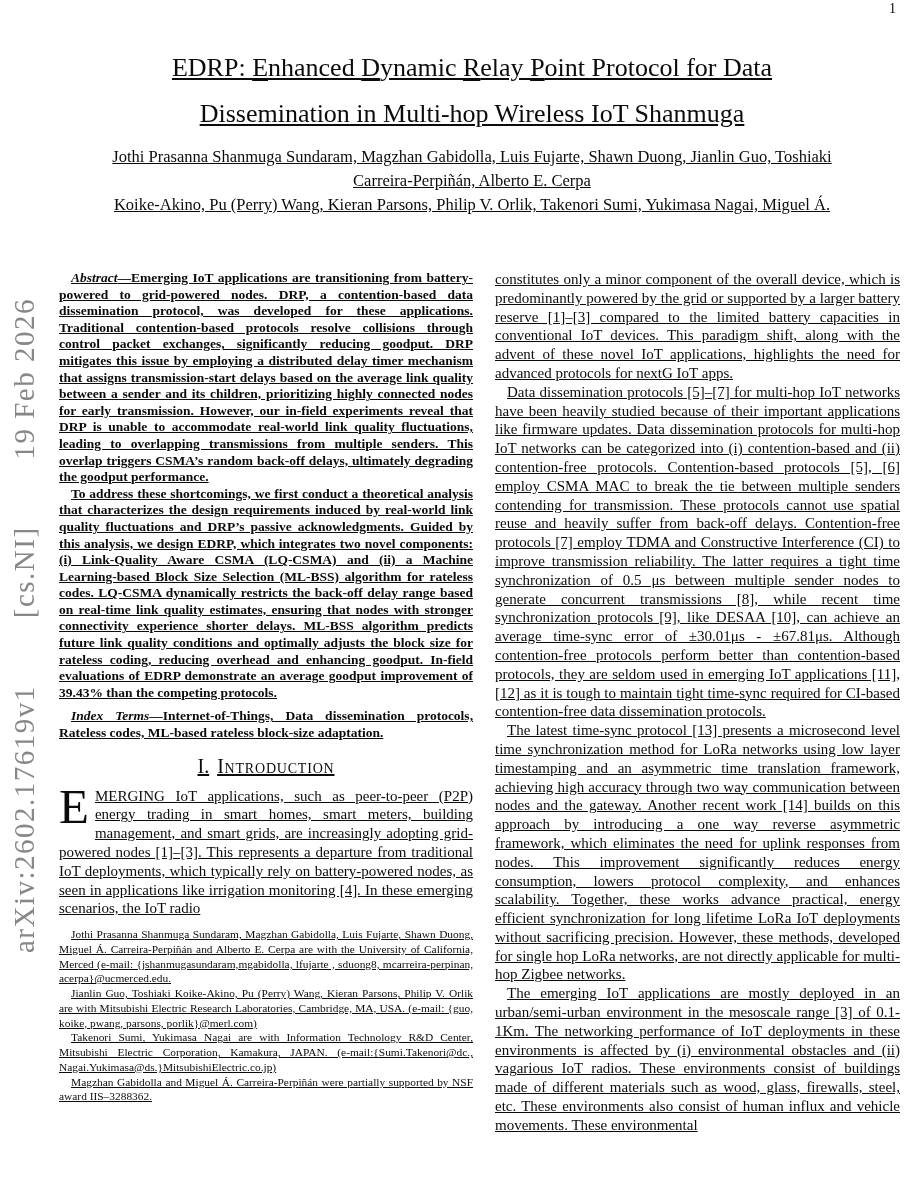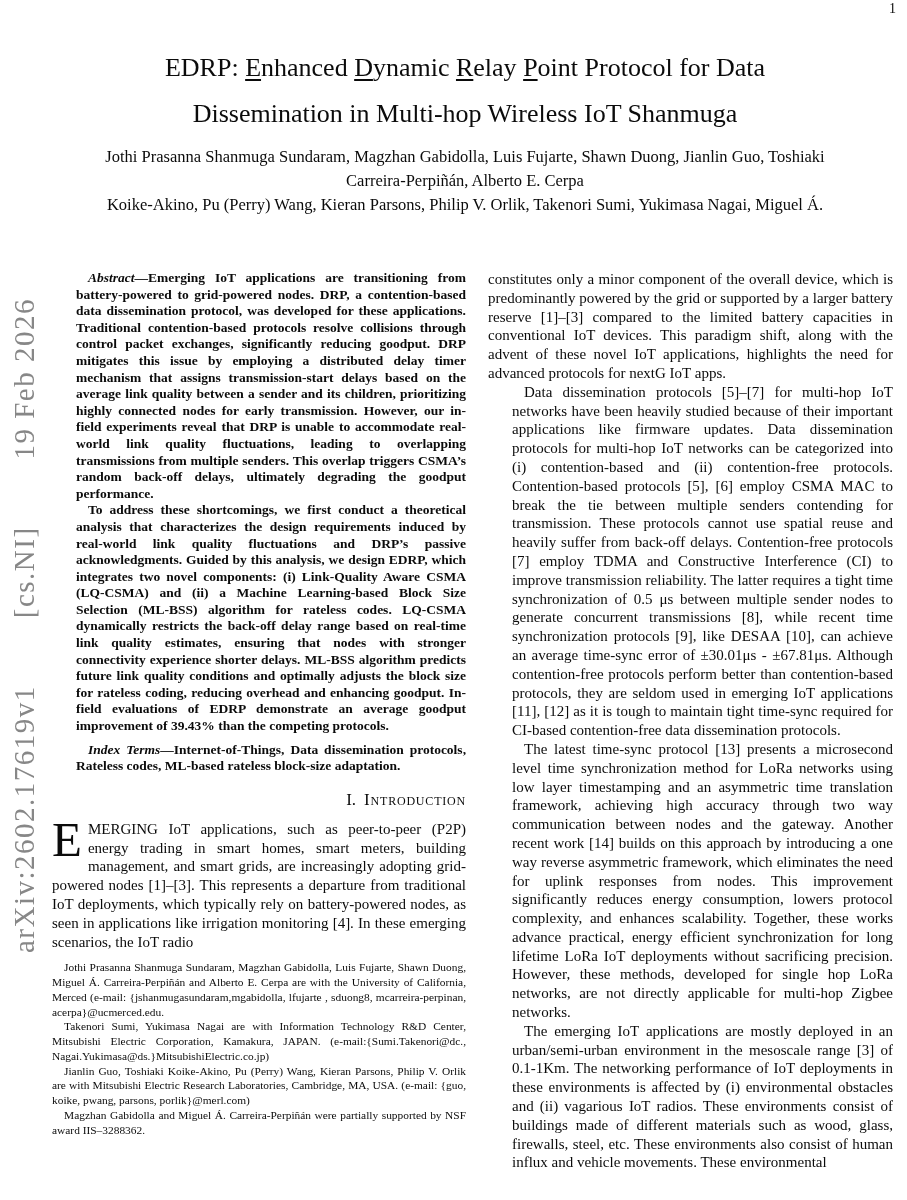--- a/index.html
+++ b/index.html
@@ -29,23 +29,24 @@
     display: flex;
     justify-content: space-between;
     align-items: baseline;
     font-size: 29px;
     letter-spacing: 1.5px;
     color: #878787;
     white-space: nowrap;
   }
   .content {
     position: absolute;
-    left: 52px;
+    left: 59px;
     top: 0;
     width: 841px;
+    text-decoration: underline;
   }
   .header { margin-left: -15px; }
   .title {
     margin: 45px 0 0 0;
     text-align: center;
     font-size: 26px;
     font-weight: normal;
     line-height: 46px;
   }
   .title .u {
@@ -72,27 +73,27 @@
     margin: 0;
     text-align: justify;
     hyphens: auto;
     -webkit-hyphens: auto;
   }
   .abstract, .index-terms {
     font-size: 13.5px;
     line-height: 16.6px;
     font-weight: bold;
   }
-  .indent { text-indent: 12px; margin-left: 24px; }
+  .indent { text-indent: 12px; }
   .lbl { font-style: italic; }
   .index-terms { margin-top: 7px; }
   .section-heading {
     margin: 14px 0 10px 0;
-    text-align: right;
-    font-size: 17px;
+    text-align: center;
+    font-size: 20px;
     font-weight: normal;
     line-height: 21px;
   }
   .section-heading .num { margin-right: 8px; }
   .sc { font-variant: small-caps; letter-spacing: 0.8px; }
   .body-text {
     font-size: 15px;
     line-height: 18.8px;
   }
   .dropcap {
@@ -142,22 +143,22 @@
         <p class="abstract indent">To address these shortcomings, we first conduct a theoretical analysis that characterizes the design requirements induced by real-world link quality fluctuations and DRP’s passive acknowledgments. Guided by this analysis, we design EDRP, which integrates two novel components: (i) Link-Quality Aware CSMA (LQ-CSMA) and (ii) a Machine Learning-based Block Size Selection (ML-BSS) algorithm for rateless codes. LQ-CSMA dynamically restricts the back-off delay range based on real-time link quality estimates, ensuring that nodes with stronger connectivity experience shorter delays. ML-BSS algorithm predicts future link quality conditions and optimally adjusts the block size for rateless coding, reducing overhead and enhancing goodput. In-field evaluations of EDRP demonstrate an average goodput improvement of 39.43% than the competing protocols.</p>
 
         <p class="index-terms indent"><span class="lbl">Index Terms</span><span>—</span><span>Internet-of-Things, Data dissemination protocols, Rateless codes, ML-based rateless block-size adaptation.</span></p>
 
         <h2 class="section-heading"><span class="num">I.</span><span class="sc">Introduction</span></h2>
 
         <p class="body-text"><span class="dropcap">E</span><span>MERGING</span><span> IoT applications, such as peer-to-peer (P2P) energy trading in smart homes, smart meters, building management, and smart grids, are increasingly adopting grid-powered nodes [1]–[3]. This represents a departure from traditional IoT deployments, which typically rely on battery-powered nodes, as seen in applications like irrigation monitoring [4]. In these emerging scenarios, the IoT radio</span></p>
 
         <div class="footnotes">
           <p>Jothi Prasanna Shanmuga Sundaram, Magzhan Gabidolla, Luis Fujarte, Shawn Duong, Miguel Á. Carreira-Perpiñán and Alberto E. Cerpa are with the University of California, Merced (e-mail: {jshanmugasundaram,mgabidolla, lfujarte , sduong8, mcarreira-perpinan, acerpa}@ucmerced.edu.</p>
+          <p>Jianlin Guo, Toshiaki Koike-Akino, Pu (Perry) Wang, Kieran Parsons, Philip V. Orlik are with Mitsubishi Electric Research Laboratories, Cambridge, MA, USA. (e-mail: {guo, koike, pwang, parsons, porlik}@merl.com)</p>
           <p>Takenori Sumi, Yukimasa Nagai are with Information Technology R&amp;D Center, Mitsubishi Electric Corporation, Kamakura, JAPAN. (e-mail:{Sumi.Takenori@dc., Nagai.Yukimasa@ds.}MitsubishiElectric.co.jp)</p>
-          <p>Jianlin Guo, Toshiaki Koike-Akino, Pu (Perry) Wang, Kieran Parsons, Philip V. Orlik are with Mitsubishi Electric Research Laboratories, Cambridge, MA, USA. (e-mail: {guo, koike, pwang, parsons, porlik}@merl.com)</p>
           <p>Magzhan Gabidolla and Miguel Á. Carreira-Perpiñán were partially supported by NSF award IIS–3288362.</p>
         </div>
       </div>
 
       <div class="col-right">
         <p class="body-text">constitutes only a minor component of the overall device, which is predominantly powered by the grid or supported by a larger battery reserve [1]–[3] compared to the limited battery capacities in conventional IoT devices. This paradigm shift, along with the advent of these novel IoT applications, highlights the need for advanced protocols for nextG IoT apps.</p>
         <p class="body-text indent">Data dissemination protocols [5]–[7] for multi-hop IoT networks have been heavily studied because of their important applications like firmware updates. Data dissemination protocols for multi-hop IoT networks can be categorized into (i) contention-based and (ii) contention-free protocols. Contention-based protocols [5], [6] employ CSMA MAC to break the tie between multiple senders contending for transmission. These protocols cannot use spatial reuse and heavily suffer from back-off delays. Contention-free protocols [7] employ TDMA and Constructive Interference (CI) to improve transmission reliability. The latter requires a tight time synchronization of 0.5 μs between multiple sender nodes to generate concurrent transmissions [8], while recent time synchronization protocols [9], like DESAA [10], can achieve an average time-sync error of ±30.01μs - ±67.81μs. Although contention-free protocols perform better than contention-based protocols, they are seldom used in emerging IoT applications [11], [12] as it is tough to maintain tight time-sync required for CI-based contention-free data dissemination protocols.</p>
         <p class="body-text indent">The latest time-sync protocol [13] presents a microsecond level time synchronization method for LoRa networks using low layer timestamping and an asymmetric time translation framework, achieving high accuracy through two way communication between nodes and the gateway. Another recent work [14] builds on this approach by introducing a one way reverse asymmetric framework, which eliminates the need for uplink responses from nodes. This improvement significantly reduces energy consumption, lowers protocol complexity, and enhances scalability. Together, these works advance practical, energy efficient synchronization for long lifetime LoRa IoT deployments without sacrificing precision. However, these methods, developed for single hop LoRa networks, are not directly applicable for multi-hop Zigbee networks.</p>
         <p class="body-text indent">The emerging IoT applications are mostly deployed in an urban/semi-urban environment in the mesoscale range [3] of 0.1-1Km. The networking performance of IoT deployments in these environments is affected by (i) environmental obstacles and (ii) vagarious IoT radios. These environments consist of buildings made of different materials such as wood, glass, firewalls, steel, etc. These environments also consist of human influx and vehicle movements. These environmental</p>
       </div>

